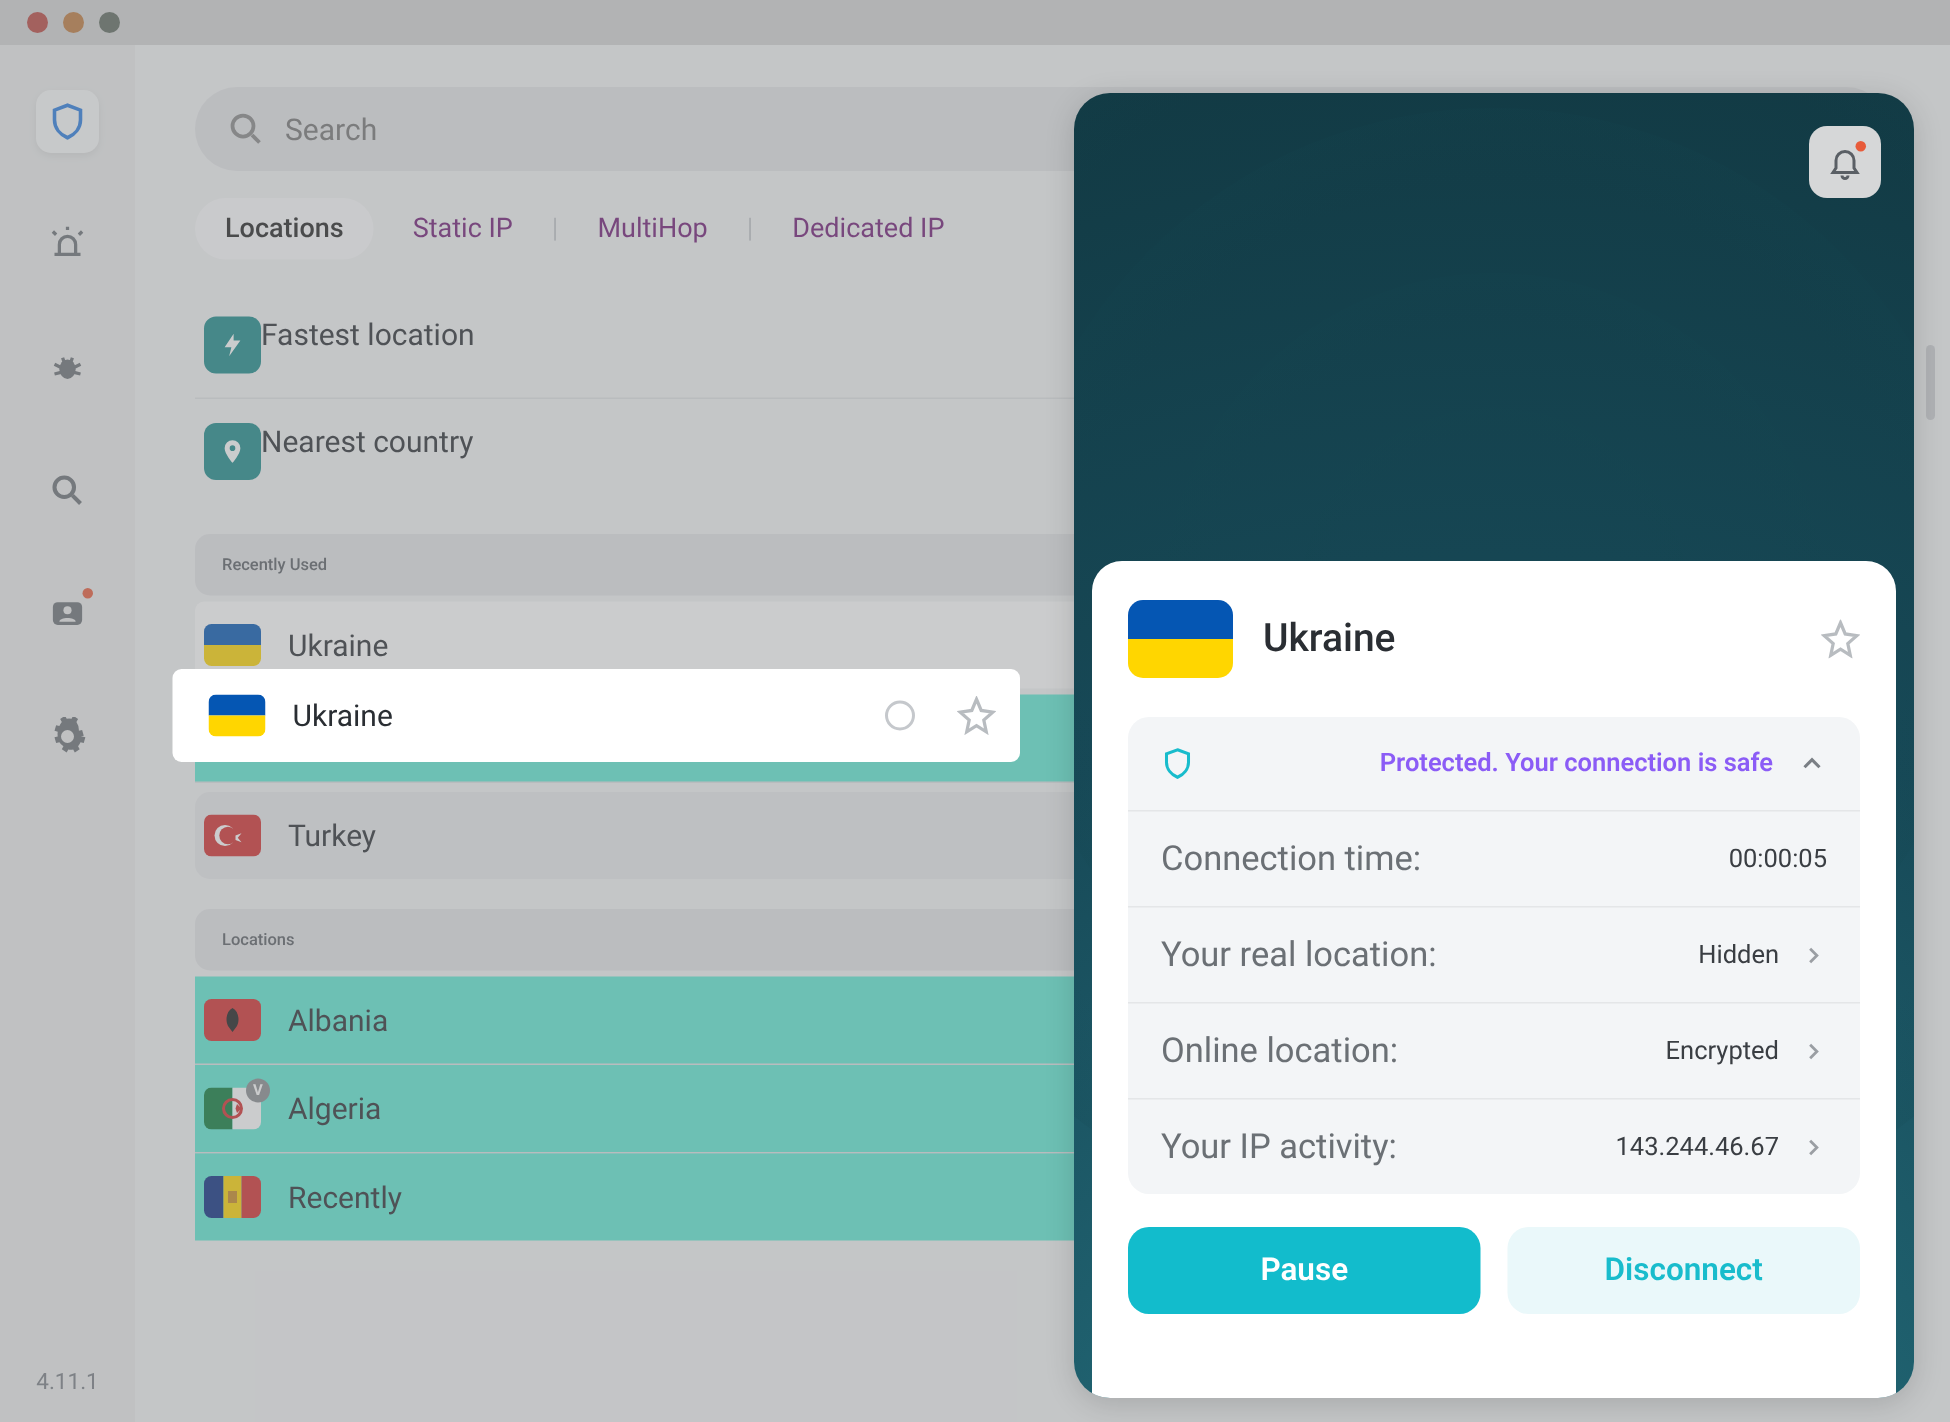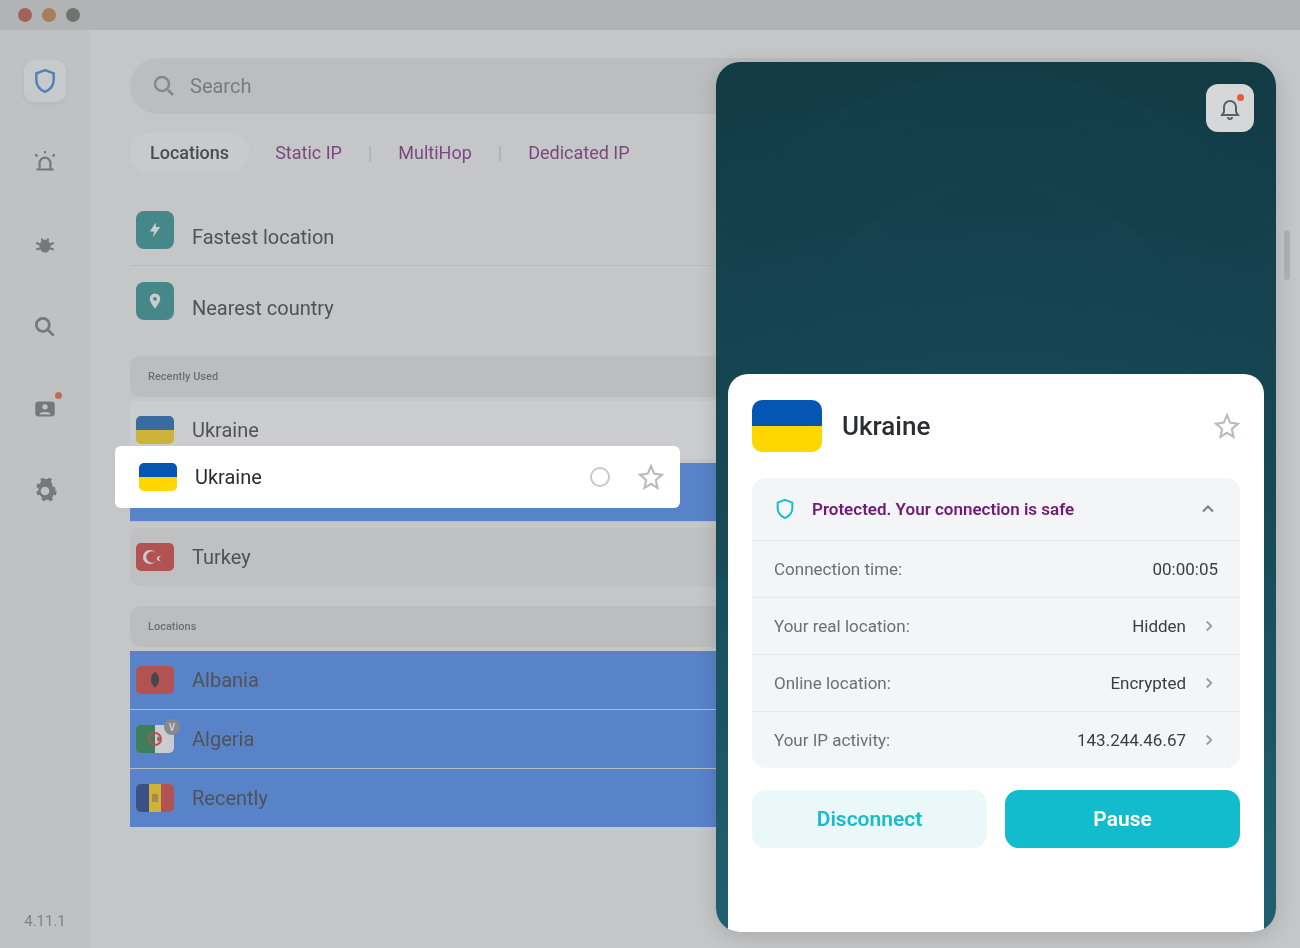--- a/index.html
+++ b/index.html
@@ -24,27 +24,27 @@
 
 .search-bar { background: #e4e5e7; border-radius: 30px; height: 56px; display: flex; align-items: center; padding: 0 22px; gap: 14px; margin-bottom: 18px; }
 .search-bar input { border: none; background: transparent; outline: none; font-size: 20px; color: #888; flex: 1; }
 .search-bar svg { color: #888; }
 
 .tabs { display: flex; gap: 6px; align-items: center; margin-bottom: 22px; }
 .tab { padding: 10px 20px; font-size: 18px; color: #701a75; cursor: pointer; border-radius: 22px; position: relative; }
 .tab.active { background: #fcfcfd; font-weight: 500; color: #222; }
 .tab-div { color: #c5c8cc; font-size: 18px; }
 
-.quick-item { display: flex; align-items: flex-end; gap: 18px; padding: 16px 6px; border-bottom: 1px solid #e1e3e5; cursor: pointer; }
+.quick-item { display: flex; align-items: flex-start; padding: 16px 6px; border-bottom: 1px solid #e1e3e5; cursor: pointer; }
 .quick-icon { width: 38px; height: 38px; background: #1a8a8a; border-radius: 8px; display: flex; align-items: center; justify-content: center; color: #fff; }
 .quick-item span { font-size: 20px; color: #2a2e33; }
 
 .section-head { background: #e4e5e7; border-radius: 10px; padding: 14px 18px; font-size: 11px; color: #5a5f65; margin-top: 20px; margin-bottom: 4px; font-weight: 500; }
 
-.loc-item { display: flex; align-items: center; gap: 18px; padding: 15px 16px 15px 6px; border-bottom: 1px solid #e1e3e5; cursor: pointer; background: #3b82f6; }
+.loc-item { display: flex; align-items: center; gap: 18px; padding: 15px 16px 15px 6px; border-bottom: 1px solid #e1e3e5; cursor: pointer; background: #5eead4; }
 .loc-item.selected { background: #fff; border-radius: 6px; border-bottom: none; margin: 4px 0; }
 .flag { width: 38px; height: 28px; border-radius: 5px; overflow: hidden; flex-shrink: 0; display: block; }
 .loc-name { font-size: 20px; color: #2a2e33; flex: 1; }
 .load-circle { width: 20px; height: 20px; border: 2.5px solid #c5c8cc; border-radius: 50%; }
 .star { color: #b8bcc0; cursor: pointer; margin-left: 10px; }
 .star svg { width: 26px; height: 26px; display:block; }
 
 .scroll-ind { position: absolute; right: 10px; top: 200px; width: 6px; height: 50px; background: #cfd1d4; border-radius: 3px; }
 
 
@@ -60,24 +60,24 @@
 .notif-btn .notif-dot { top: 10px; right: 10px; }
 
 .detail-card { position: absolute; top: 312px; left: 12px; right: 12px; bottom: 0; background: #fff; border-radius: 20px 20px 0 0; padding: 26px 24px 24px; display: flex; flex-direction: column; }
 .detail-head { display: flex; align-items: center; gap: 20px; margin-bottom: 26px; }
 .detail-flag { width: 70px; height: 52px; border-radius: 10px; overflow: hidden; display:block; }
 .detail-title { font-size: 26px; font-weight: 500; color: #2a2e33; flex: 1; }
 
 .status-box { background: #f3f5f7; border-radius: 14px; margin-bottom: 22px; }
 .status-head { display: flex; align-items: center; gap: 16px; padding: 18px 22px; cursor: pointer; }
 .status-head svg.shield { color: #18bccc; width: 22px; height: 26px; }
-.status-text { color: #701a75; font-size: 17px; font-weight: 600; flex: 1; }
+.status-text { color: #8b5cf6; font-size: 17px; font-weight: 600; flex: 1; text-align: right; }
 .chev { color: #7a7f85; }
 .stat-row { display: flex; align-items: center; justify-content: space-between; padding: 18px 22px; border-top: 1px solid #e4e6e8; cursor: pointer; }
-.stat-label { color: #6b7075; font-size: 17px; }
+.stat-label { color: #6b7075; font-size: 23px; }
 .stat-val { color: #3a3e43; font-size: 17px; display: flex; align-items: center; gap: 14px; }
 .stat-val svg { color: #9a9ea3; }
 
 .btns { display: flex; gap: 18px; }
 .btn { flex: 1; height: 58px; border-radius: 14px; border: none; font-size: 21px; font-weight: 600; cursor: pointer; }
 .btn-dis { background: #eaf8fa; color: #19bccc; }
 .btn-pause { background: #12bccc; color: #fff; }
 
 .overlay { position: absolute; inset: 0; background: rgba(130,133,136,0.42); pointer-events: none; }
 .clear-strip { position: absolute; left: 115px; width: 565px; top: 446px; height: 62px; background: #fff; border-radius: 6px; pointer-events: none; }
@@ -348,17 +348,17 @@
         <span class="stat-val">
             <span>143.244.46.67</span>
             <svg width="18" height="18" viewBox="0 0 24 24" fill="none" stroke="currentColor" stroke-width="2.5">
               <path d="M9 6l6 6-6 6"></path>
             </svg>
           </span>
       </div>
     </div>
 
     <div class="btns">
+      <button class="btn btn-pause">Pause</button>
       <button class="btn btn-dis">Disconnect</button>
-      <button class="btn btn-pause">Pause</button>
     </div>
   </div>
 </div>
 
 </body></html>

